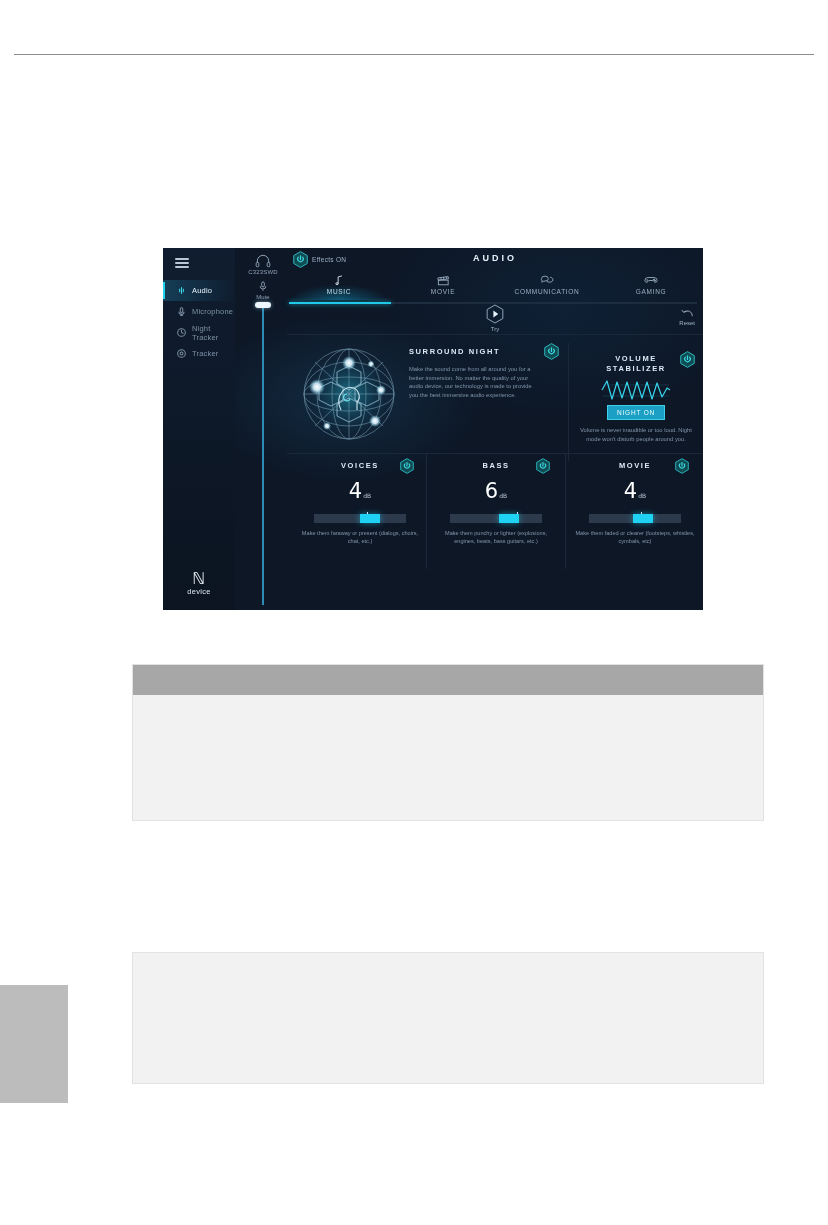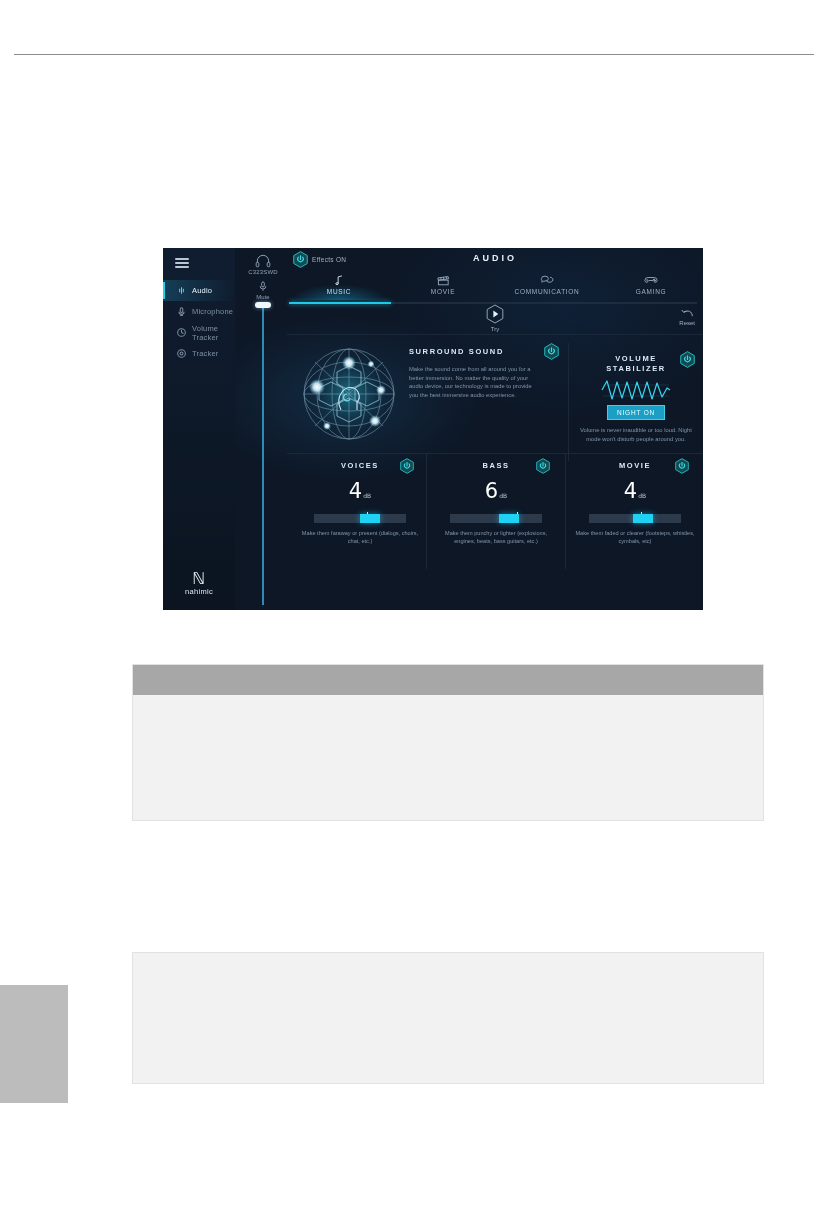--- a/index.html
+++ b/index.html
@@ -182,36 +182,36 @@
           </span>
           <span>Microphone</span>
         </div>
         <div class="nav-item">
           <span class="ico">
             <svg viewBox="0 0 12 12" width="11" height="11">
                 <circle cx="6" cy="6" r="4.2"></circle>
                 <path d="M6 6 L6 3.2 M6 6 L8.2 7"></path>
               </svg>
           </span>
-          <span>Volume Tracker</span>
+          <span>Night Tracker</span>
         </div>
         <div class="nav-item">
           <span class="ico">
             <svg viewBox="0 0 12 12" width="11" height="11">
                 <circle cx="6" cy="6" r="4.2"></circle>
                 <circle cx="6" cy="6" r="1.6"></circle>
               </svg>
           </span>
           <span>Tracker</span>
         </div>
       </div>
 
       <div class="brand">
         <div class="mark">ℕ</div>
-        <div class="word">nahimic</div>
+        <div class="word">device</div>
       </div>
     </div>
 
     <div class="devcol">
       <div class="dev-ico">
         <svg viewBox="0 0 18 16" width="16" height="14" fill="none" stroke="#9db0c4" stroke-width="1">
             <path d="M2.5 10 V8 a6.5 6.5 0 0 1 13 0 v2"></path>
             <rect x="1.2" y="9.6" width="3" height="5" rx="1.4"></rect>
             <rect x="13.8" y="9.6" width="3" height="5" rx="1.4"></rect>
           </svg>
@@ -346,21 +346,21 @@
               </g>
               <circle cx="52" cy="21" r="7" fill="url(#dot)"></circle>
               <circle cx="20" cy="45" r="8" fill="url(#dot)"></circle>
               <circle cx="84" cy="48" r="5" fill="url(#dot)"></circle>
               <circle cx="78" cy="79" r="6" fill="url(#dot)"></circle>
               <circle cx="30" cy="84" r="4" fill="url(#dot)"></circle>
               <circle cx="74" cy="22" r="3.4" fill="url(#dot)"></circle>
             </svg>
           </div>
           <div class="surr-txt">
-            <div class="sec-title">SURROUND SOUND</div>
+            <div class="sec-title">SURROUND NIGHT</div>
             <div class="sec-desc">Make the sound come from all around you for a better immersion. No matter the quality of your audio device, our technology is made to provide you the best immersive audio experience.</div>
           </div>
           <div class="surr-power hexbtn">
             <svg viewBox="0 0 16 18" width="15" height="17">
               <polygon points="8,0.6 15.2,4.8 15.2,13.2 8,17.4 0.8,13.2 0.8,4.8" fill="#0f4c52" stroke="#2fbfc9" stroke-width="1"></polygon>
               <path d="M8 5 L8 9" stroke="#3fd9e6" stroke-width="1.3" fill="none" stroke-linecap="round"></path>
               <path d="M5.7 6.4a3 3 0 1 0 4.6 0" stroke="#3fd9e6" stroke-width="1.2" fill="none" stroke-linecap="round"></path>
             </svg>
           </div>
         </div>

